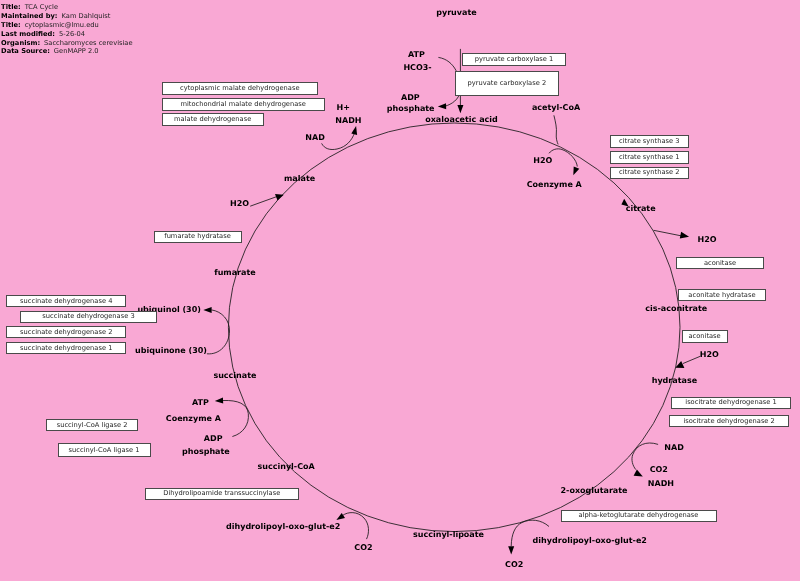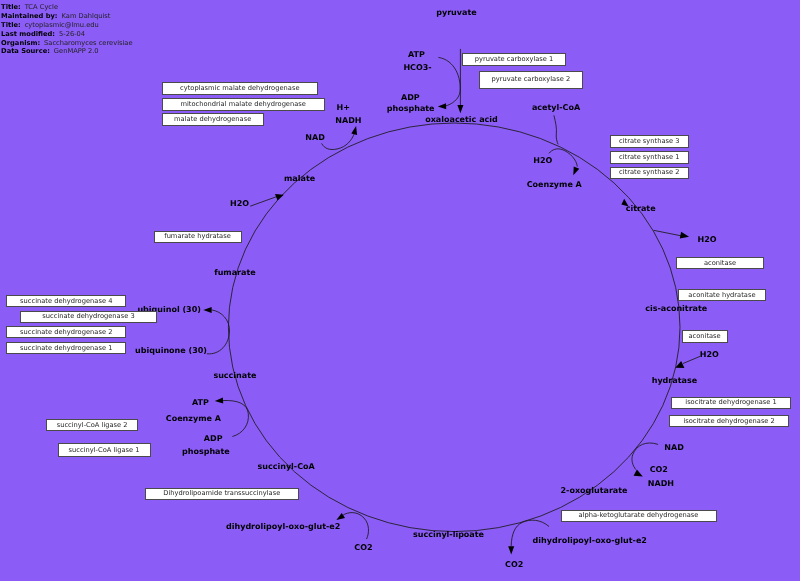--- a/index.html
+++ b/index.html
@@ -1,21 +1,21 @@
 <!DOCTYPE html>
 <html><head>
 <meta charset="utf-8">
 <title>TCA Cycle</title>
 <style>
   html,body{margin:0;padding:0;background:#ffffff;}
   *{-webkit-font-smoothing:antialiased;-moz-osx-font-smoothing:grayscale;}
   body{width:800px;height:581px;position:relative;overflow:hidden;
        font-family:"DejaVu Sans","Liberation Sans",sans-serif;color:#000;
        -webkit-font-smoothing:antialiased;text-rendering:geometricPrecision;}
-  #stage{position:absolute;left:0;top:0;width:800px;height:581px;background:#8b5cf6;
+  #stage{position:absolute;left:0;top:0;width:800px;height:581px;background:#f9a8d4;
          will-change:transform;transform:translateZ(0);}
   #info{position:absolute;left:1.1px;top:0px;}
   #info .row{white-space:nowrap;height:8.9px;line-height:8.9px;}
   #info .k{font-weight:bold;font-size:6.7px;}
   #info .v{font-size:6.7px;padding-left:4px;color:#222;}
   .met{position:absolute;font-weight:bold;font-size:8px;white-space:nowrap;
        line-height:8px;color:#000;}
   .gbox{position:absolute;border:1px solid #4a4a4a;background:#ffffff;
         font-size:6.7px;line-height:1;color:#262626;box-sizing:border-box;
         white-space:nowrap;display:flex;align-items:center;justify-content:center;}
@@ -100,21 +100,21 @@
     <div class="met" style="left:137.4px;top:306.2px">ubiquinol (30)</div>
     <div class="met" style="left:214.2px;top:268.6px">fumarate</div>
     <div class="met" style="left:230.1px;top:200.4px">H2O</div>
     <div class="met" style="left:284.0px;top:174.8px">malate</div>
     <div class="met" style="left:305.3px;top:134.3px">NAD</div>
     <div class="met" style="left:336.6px;top:104.3px">H+</div>
     <div class="met" style="left:335.3px;top:117.4px">NADH</div>
   </div>
   <div id="gboxes">
     <div class="gbox" style="left:462.2px;top:53.2px;width:103.7px;height:13.1px">pyruvate carboxylase 1</div>
-    <div class="gbox" style="left:479px;top:70.8px;width:103.7px;height:18px">pyruvate carboxylase 2</div>
+    <div class="gbox" style="left:455px;top:70.8px;width:103.7px;height:25px">pyruvate carboxylase 2</div>
     <div class="gbox" style="left:609.5px;top:135.3px;width:79.5px;height:12.8px">citrate synthase 3</div>
     <div class="gbox" style="left:609.5px;top:151.0px;width:79.5px;height:12.5px">citrate synthase 1</div>
     <div class="gbox" style="left:609.5px;top:166.5px;width:79.5px;height:12.5px">citrate synthase 2</div>
     <div class="gbox" style="left:675.8px;top:257.2px;width:88.5px;height:12.3px">aconitase</div>
     <div class="gbox" style="left:677.6px;top:289px;width:88.7px;height:12.4px">aconitate hydratase</div>
     <div class="gbox" style="left:681.6px;top:330.0px;width:46px;height:13.0px">aconitase</div>
     <div class="gbox" style="left:671.2px;top:396.6px;width:119.7px;height:12.3px">isocitrate dehydrogenase 1</div>
     <div class="gbox" style="left:669.1px;top:414.9px;width:120.1px;height:12.2px">isocitrate dehydrogenase 2</div>
     <div class="gbox" style="left:560.5px;top:509.5px;width:156.0px;height:12.2px">alpha-ketoglutarate dehydrogenase</div>
     <div class="gbox" style="left:144.7px;top:487.6px;width:154.2px;height:12.0px">Dihydrolipoamide transsuccinylase</div>

